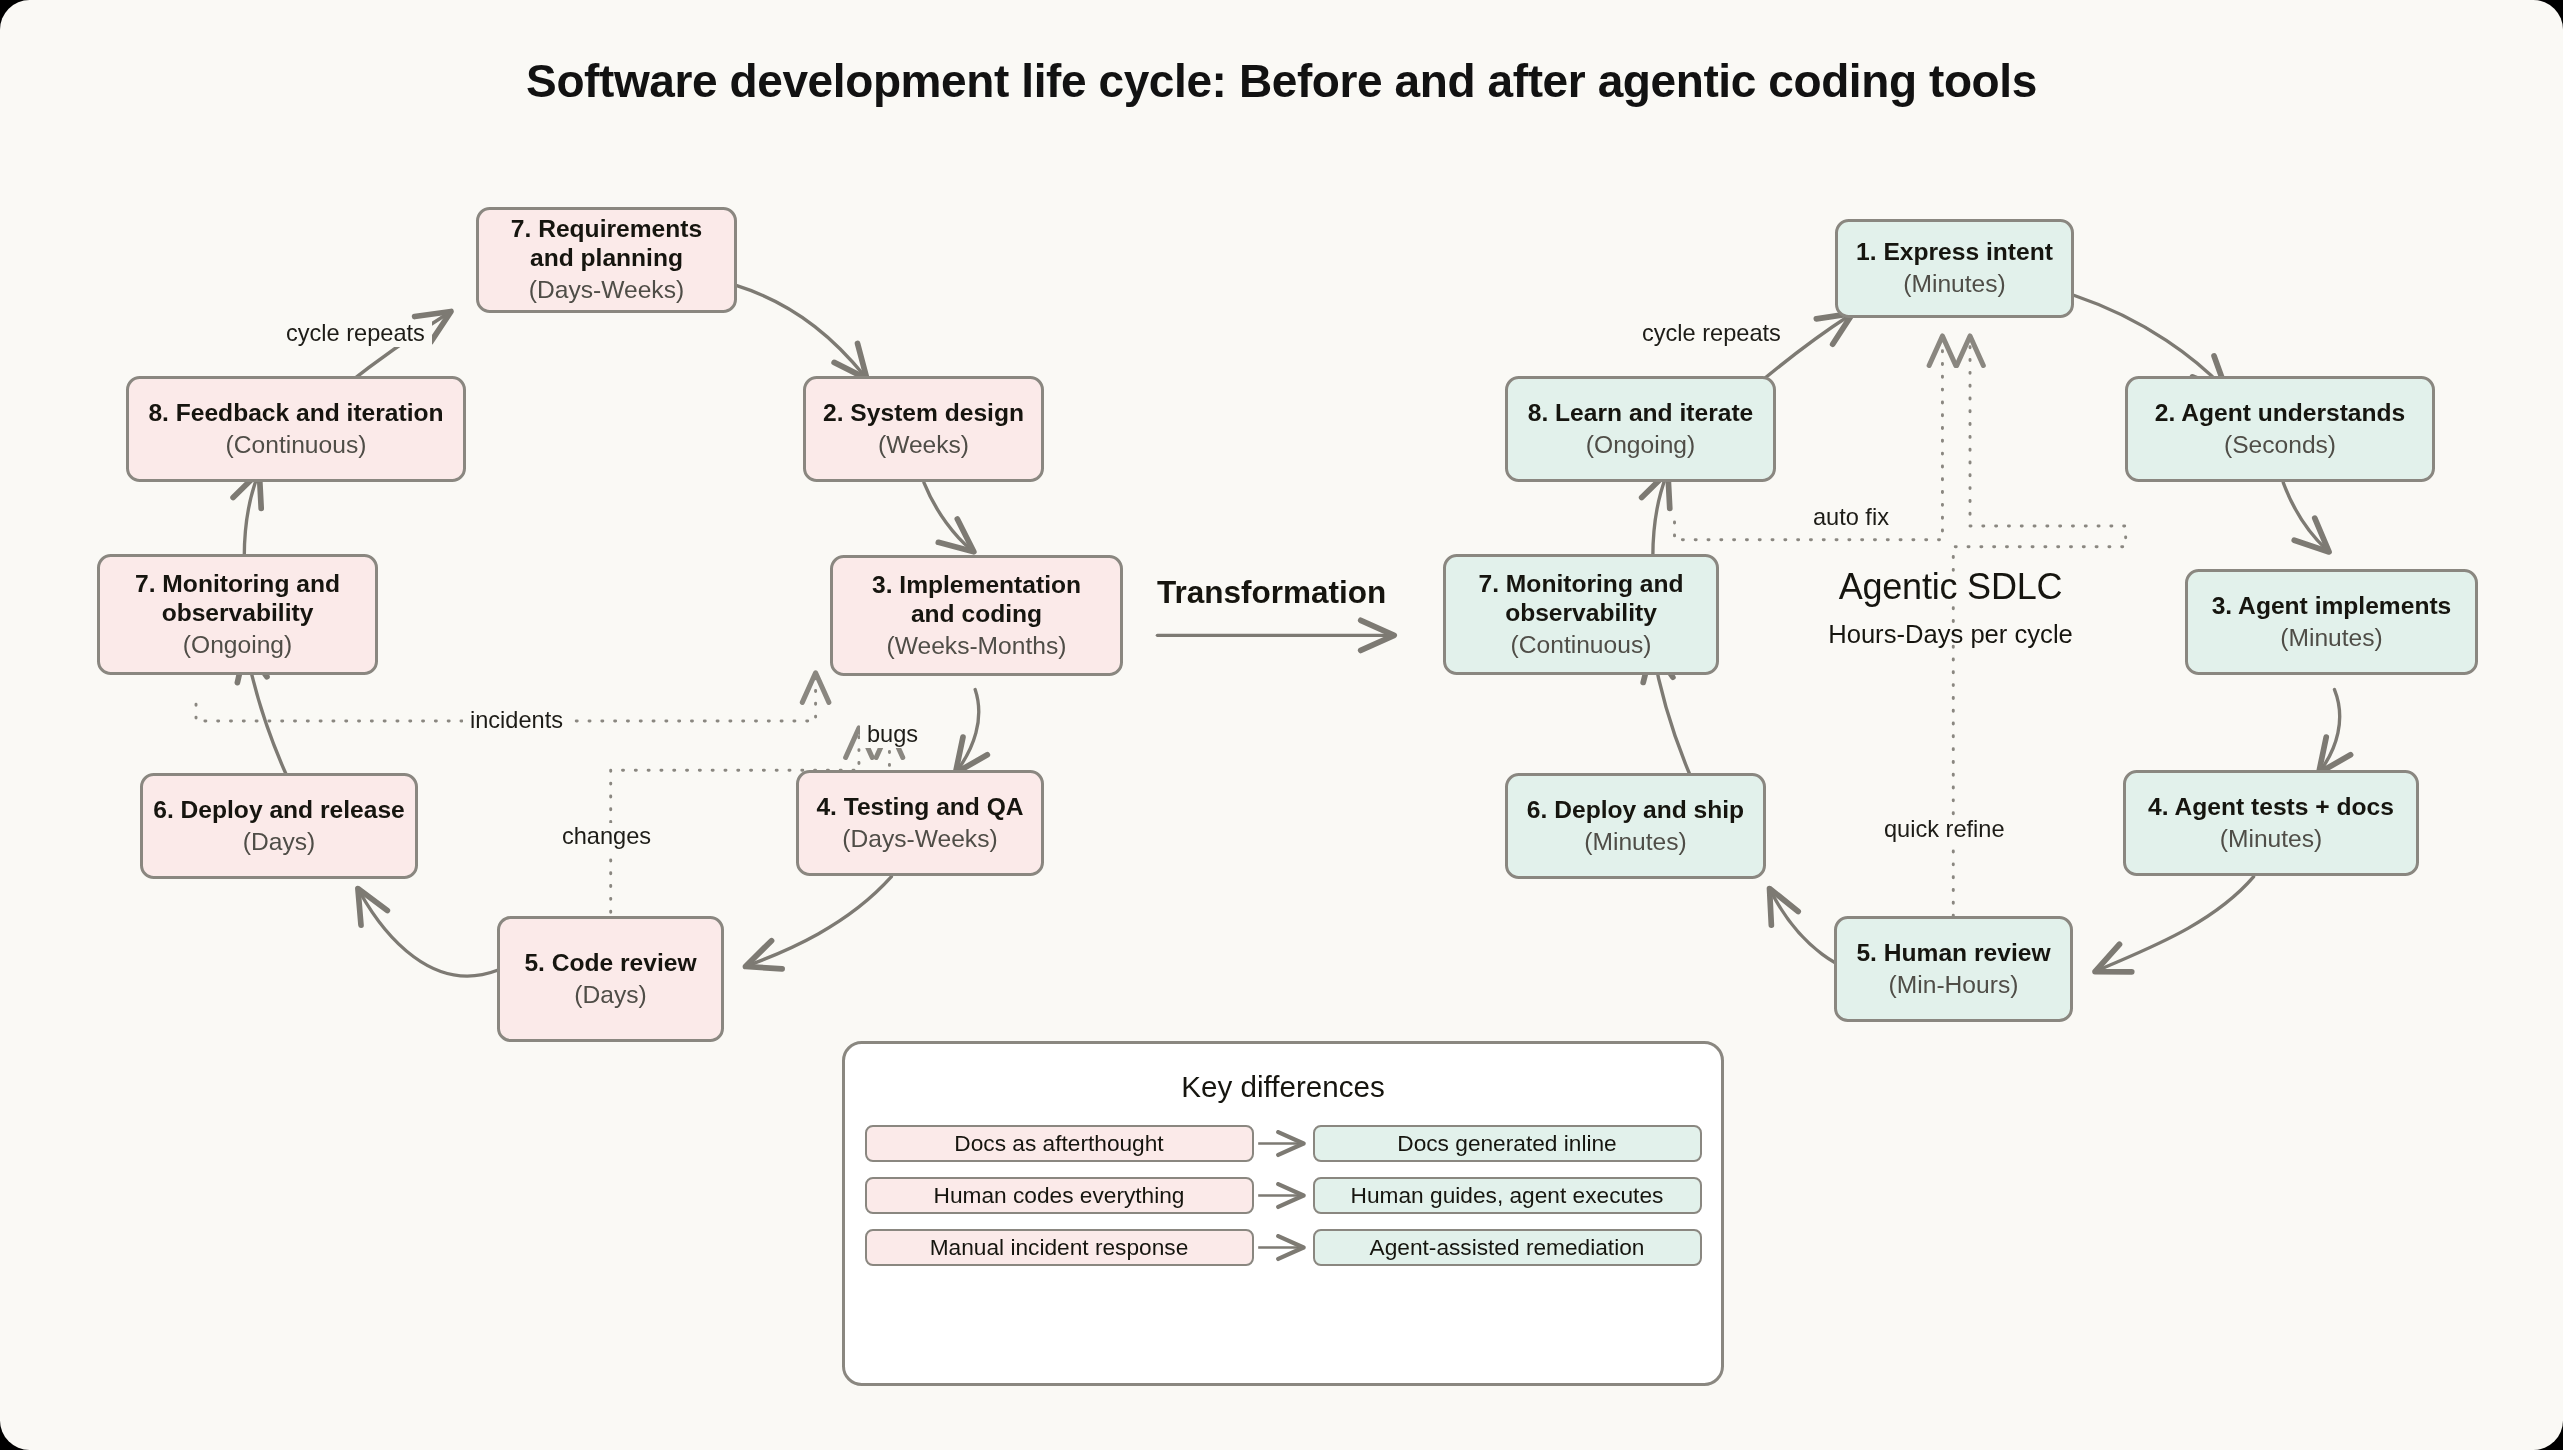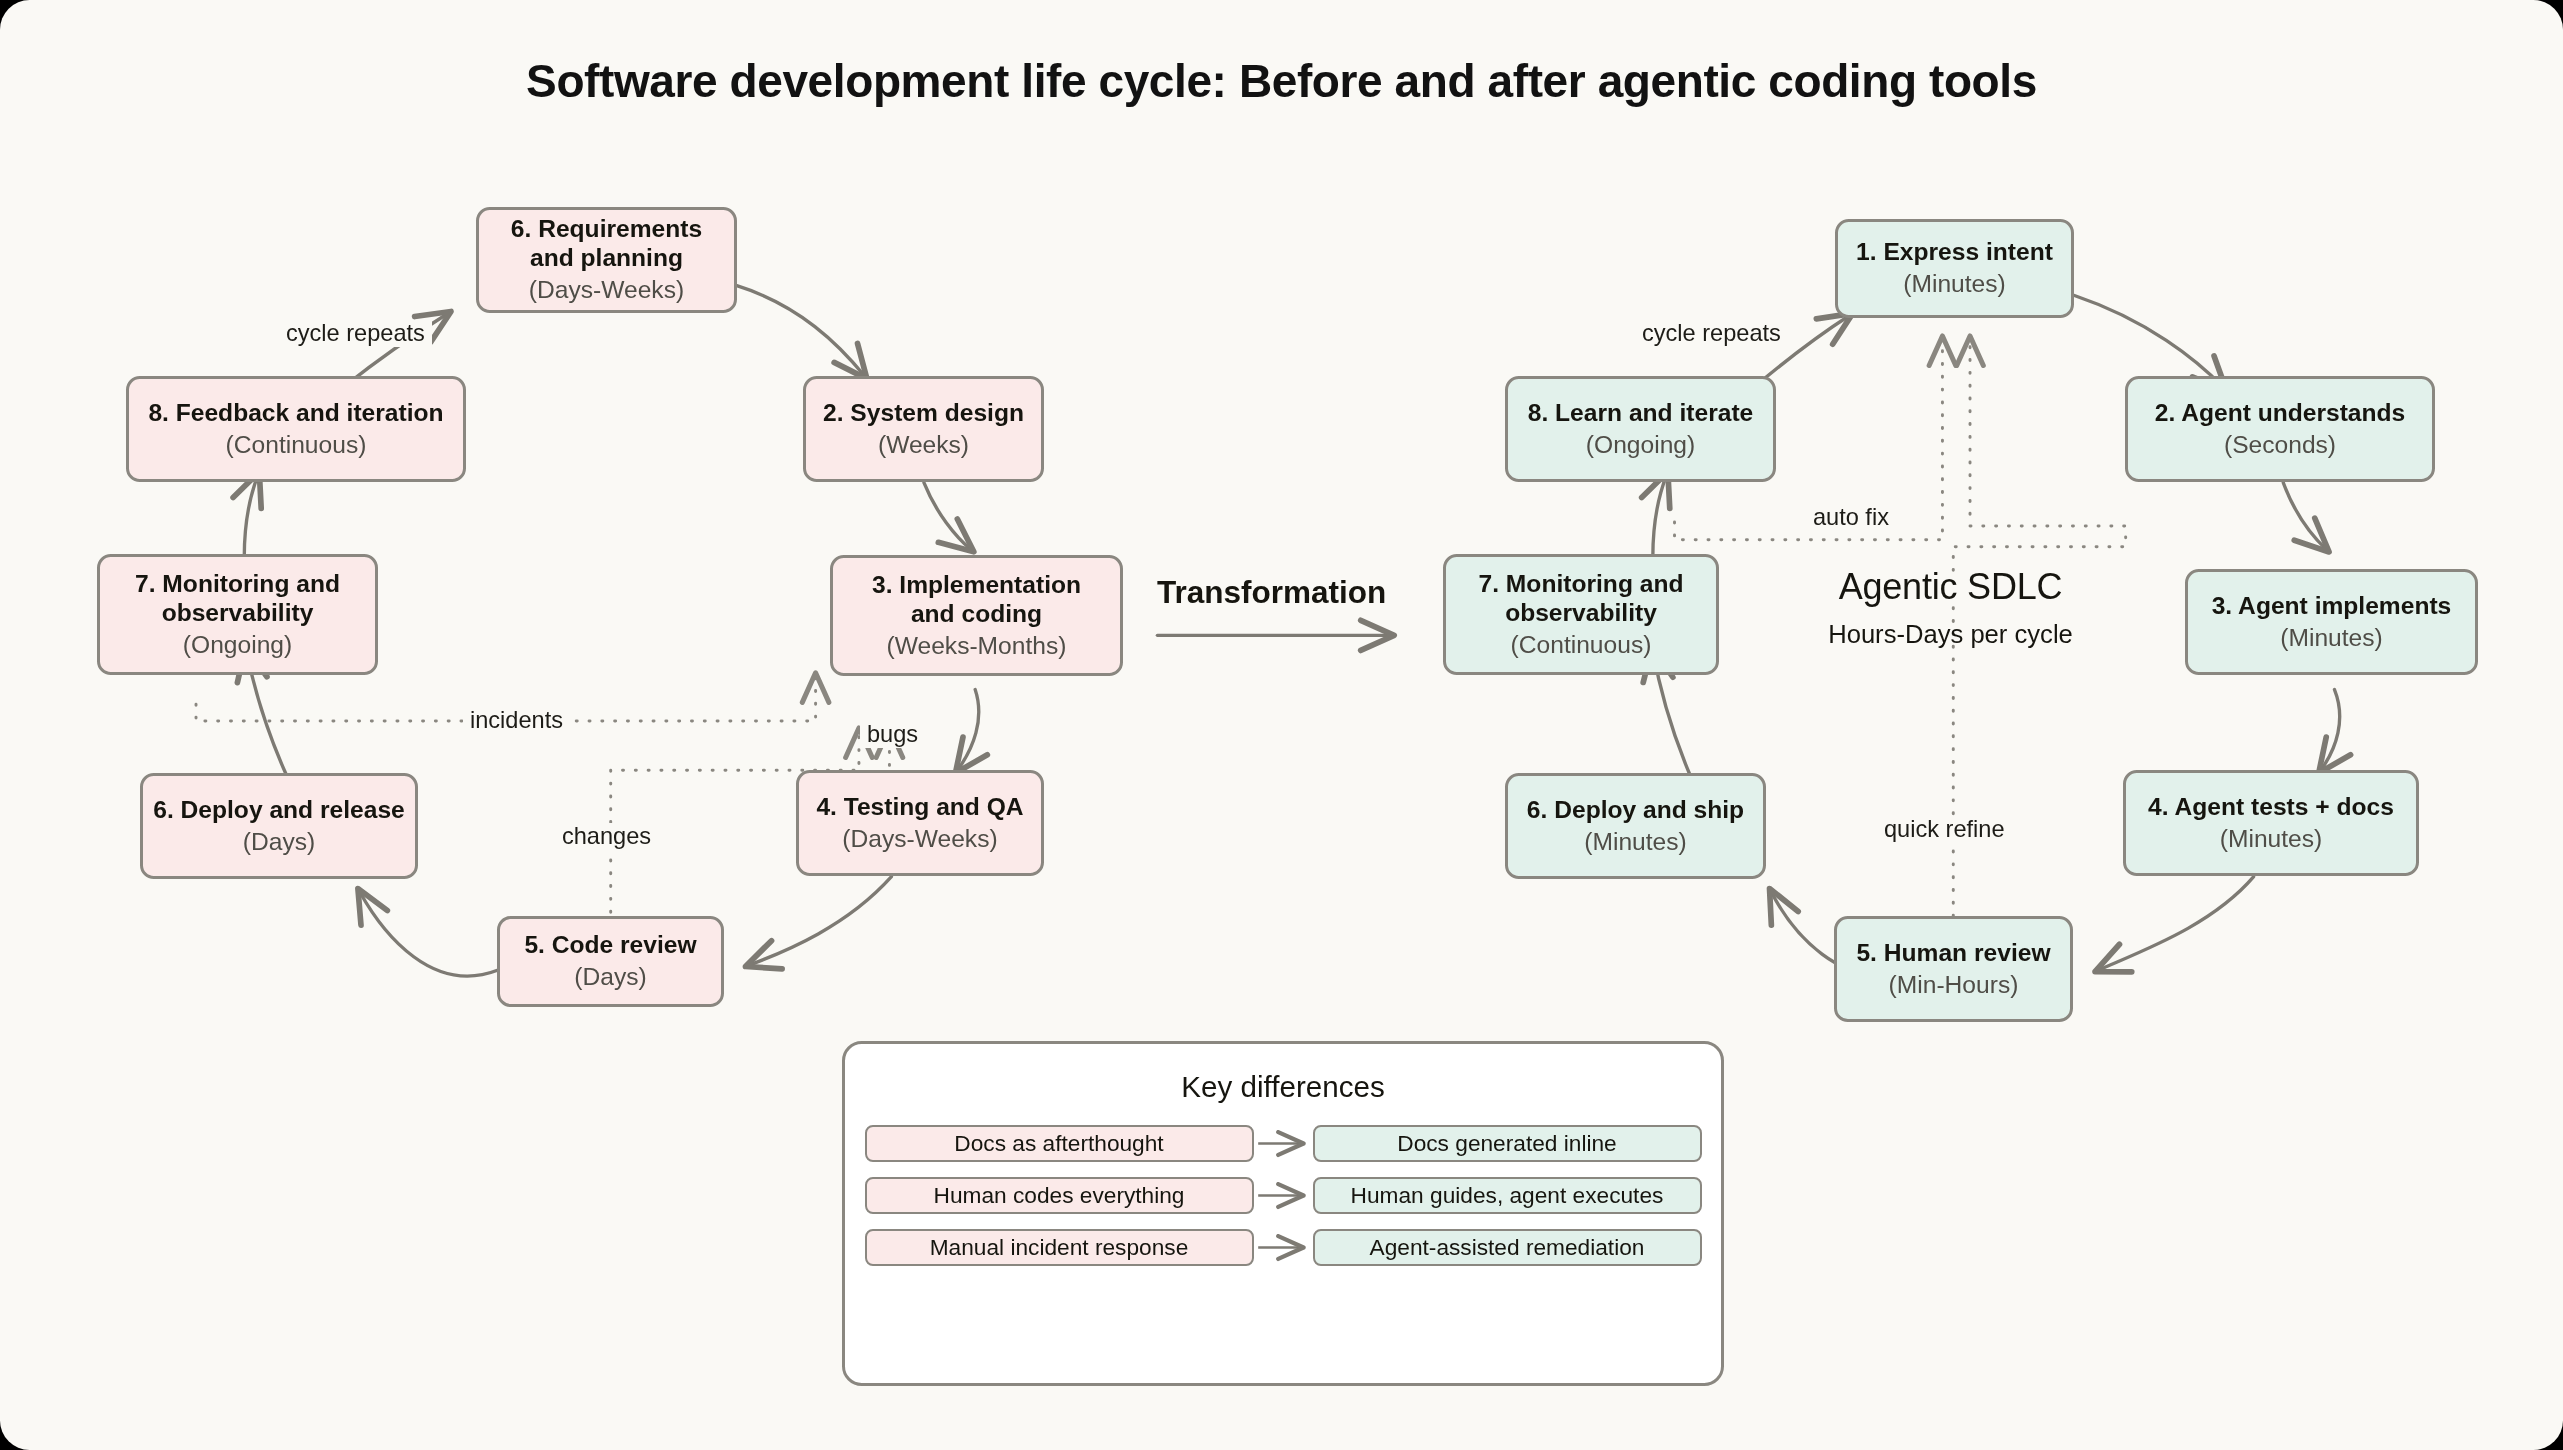--- a/index.html
+++ b/index.html
@@ -89,21 +89,21 @@
       <path d="M903,790 L903,742"></path>
 
       <path d="M1700,530 L1700,548 L1972,548 L1972,344"></path>
 
       <path d="M1983,930 L1983,555 L2158,555 L2158,534 L2000,534 L2000,344"></path>
     </g>
   </svg>
 
   <div class="node pink" style="left:476px;top:207px;width:261px;height:106px;">
     <div class="nlabel">
-      <span>6. Requirements</span><br>
+      <span>7. Requirements</span><br>
       <span>and planning</span>
     </div>
     <div class="ndur">(Days-Weeks)</div>
   </div>
 
   <div class="node pink" style="left:803px;top:376px;width:241px;height:106px;">
     <div class="nlabel">2. System design</div>
     <div class="ndur">(Weeks)</div>
   </div>
 
@@ -113,21 +113,21 @@
       <span>and coding</span>
     </div>
     <div class="ndur">(Weeks-Months)</div>
   </div>
 
   <div class="node pink" style="left:796px;top:770px;width:248px;height:106px;">
     <div class="nlabel">4. Testing and QA</div>
     <div class="ndur">(Days-Weeks)</div>
   </div>
 
-  <div class="node pink" style="left:497px;top:916px;width:227px;height:91px;align-items:center;">
+  <div class="node pink" style="left:497px;top:916px;width:227px;height:126px;align-items:center;">
     <div class="nlabel">5. Code review</div>
     <div class="ndur">(Days)</div>
   </div>
 
   <div class="node pink" style="left:140px;top:773px;width:278px;height:106px;">
     <div class="nlabel">6. Deploy and release</div>
     <div class="ndur">(Days)</div>
   </div>
 
   <div class="node pink" style="left:97px;top:554px;width:281px;height:121px;">

